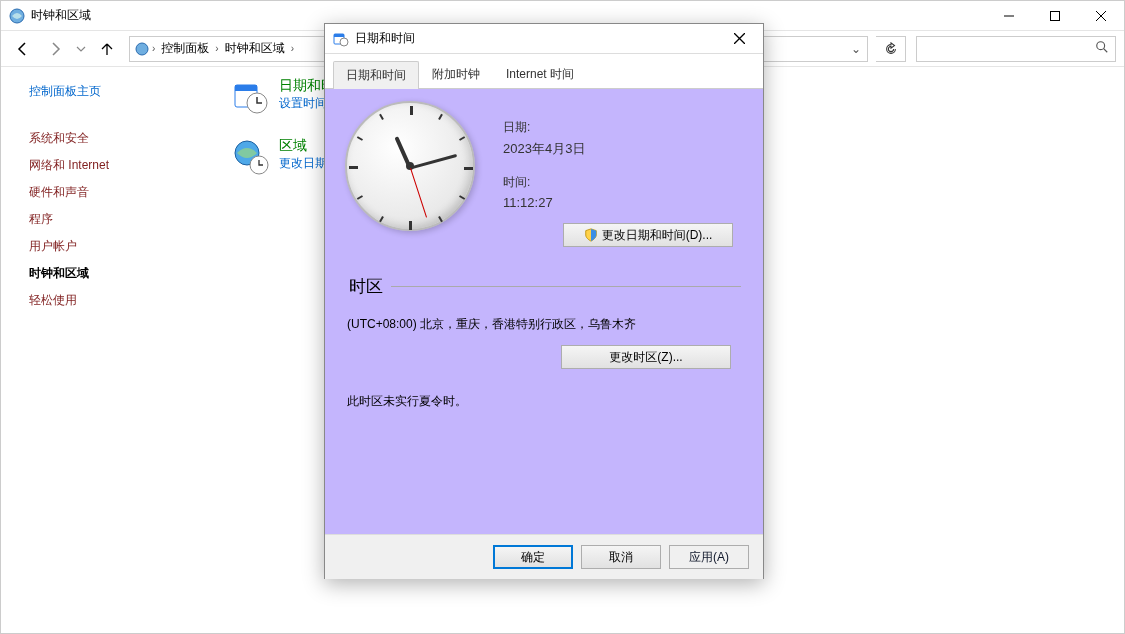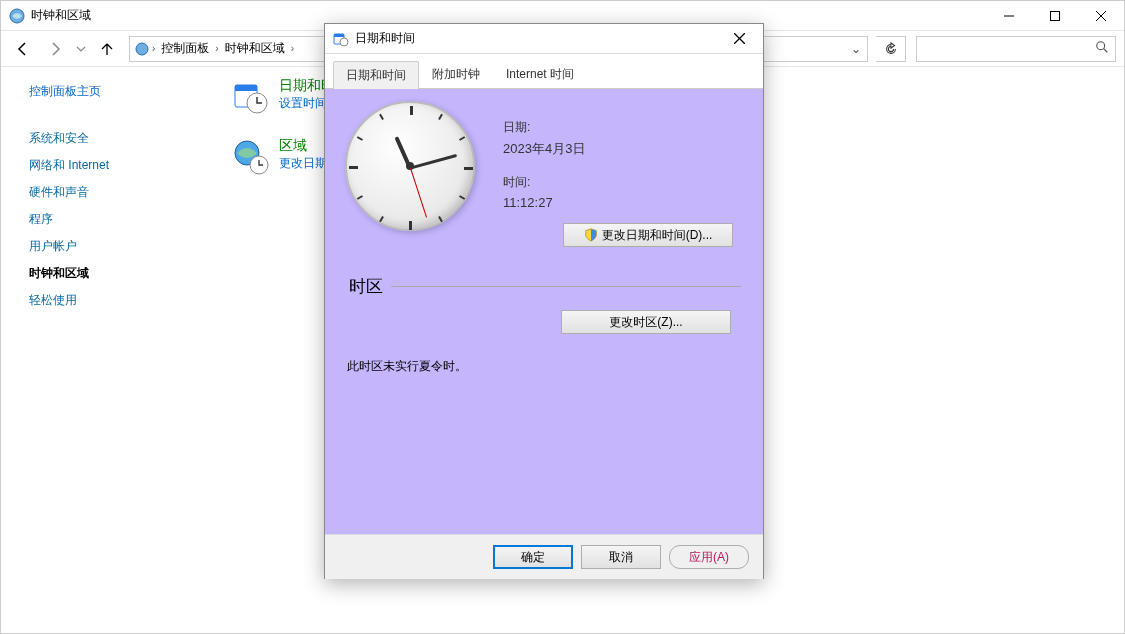--- a/index.html
+++ b/index.html
@@ -22,21 +22,21 @@
   .address-bar .chev { color: #555; font-size: 10px; padding: 0 2px; }
   .refresh-btn { width: 30px; height: 26px; border: 1px solid #ccc; border-left: none; display:flex; align-items:center; justify-content:center; color:#333; }
   .search-box { width: 200px; height: 26px; border: 1px solid #ccc; display: flex; align-items: center; padding: 0 6px; margin-left: 6px; color: #888; }
   .search-box input { border: none; outline: none; flex: 1; font-size: 12px; }
   .search-box .sicon { color: #555; }
 
   
   .content { display: flex; height: calc(100% - 66px); }
   .sidebar { width: 210px; padding: 16px 12px 16px 28px; }
   .sidebar .home-link { color: #0066cc; font-size: 12px; margin-bottom: 14px; cursor:pointer; }
-  .sidebar .nav-item { color: #0369a1; font-size: 12px; margin: 10px 0; cursor: pointer; }
+  .sidebar .nav-item { color: #7f1d1d; font-size: 12px; margin: 10px 0; cursor: pointer; }
   .sidebar .nav-item.active { color: #000; font-weight: bold; }
 
   .main-panel { flex: 1; padding: 10px 20px; }
   .item-row { display: flex; margin-bottom: 20px; }
   .item-icon { width: 40px; height: 40px; margin-right: 8px; flex-shrink: 0; }
   .item-title { color: #008000; font-size: 14px; }
   .item-sub { color: #0066cc; font-size: 12px; cursor:pointer; }
 
   
   .dialog { position: absolute; left: 323px; top: 22px; width: 440px; height: 556px; border: 1px solid #888; background: #f0f0f0; box-shadow: 0 5px 20px rgba(0,0,0,0.3); z-index: 10; }
@@ -58,21 +58,21 @@
   .hand.hour { width:4px; height:34px; top: 31px; margin-left:-2px; }
   .hand.minute { width:3px; height:48px; top: 17px; margin-left:-1.5px; }
   .hand.second { width:1px; height:52px; top: 13px; margin-left:-0.5px; background:#c00; }
   .center-dot { position:absolute; width:8px; height:8px; background:#333; border-radius:50%; left:50%; top:50%; transform:translate(-50%,-50%); }
 
   .dt-info { padding-top: 18px; }
   .dt-info .label { color: #333; margin-bottom: 4px; }
   .dt-info .value { color: #333; margin-bottom: 16px; font-size: 13px; }
 
   .btn { display: inline-flex; align-items:center; justify-content:center; border: 1px solid #adadad; background: linear-gradient(#f5f5f5,#e1e1e1); padding: 4px 18px; font-size: 12px; cursor:pointer; min-width: 80px; height: 24px; }
-  .btn.disabled { color: #be185d; background: #f0f0f0; cursor: default; border-radius: 11px; }
+  .btn.disabled { color: #0f172a; background: #f0f0f0; cursor: default; }
   .btn.default { border: 2px solid #0078d7; }
   .shield { width:14px; height:14px; margin-right:4px; display:inline-block; vertical-align:middle; }
 
   .highlight-box { position:absolute; border: 3px solid #e60000; pointer-events:none; }
 
   fieldset.tz { border: none; border-top: 1px solid #aaa; padding: 12px 0 0 0; margin-top: 28px; }
   fieldset.tz legend { font-size: 17px; padding-right: 8px; }
 
   .dlg-footer { height: 45px; display:flex; align-items:center; justify-content:flex-end; gap:8px; padding: 0 14px; background:#f0f0f0; border-top:1px solid #ddd; }
 
@@ -259,20 +259,21 @@
           <span class="shield"><svg viewBox="0 0 16 16">
                 <path d="M8 1 L14 3 V8 C14 12 8 15 8 15 C8 15 2 12 2 8 V3 Z" fill="#ffd24a" stroke="#c09000"></path>
                 <path d="M8 1 L14 3 V8 C14 12 8 15 8 15 V1 Z" fill="#3a8ee6"></path>
               </svg></span>
           <span>更改日期和时间(D)...</span>
         </button>
       </div>
 
       <fieldset class="tz">
         <legend>时区</legend>
+        <div style="margin:6px 0 12px 0;">(UTC+08:00) 北京，重庆，香港特别行政区，乌鲁木齐</div>
         <div style="text-align:right; margin-right:10px;">
           <button class="btn" style="width:170px;">
             <span>更改时区(Z)...</span>
           </button>
         </div>
         <div style="margin-top:24px;">此时区未实行夏令时。</div>
       </fieldset>
     </div>
 
     <div class="dlg-footer">

